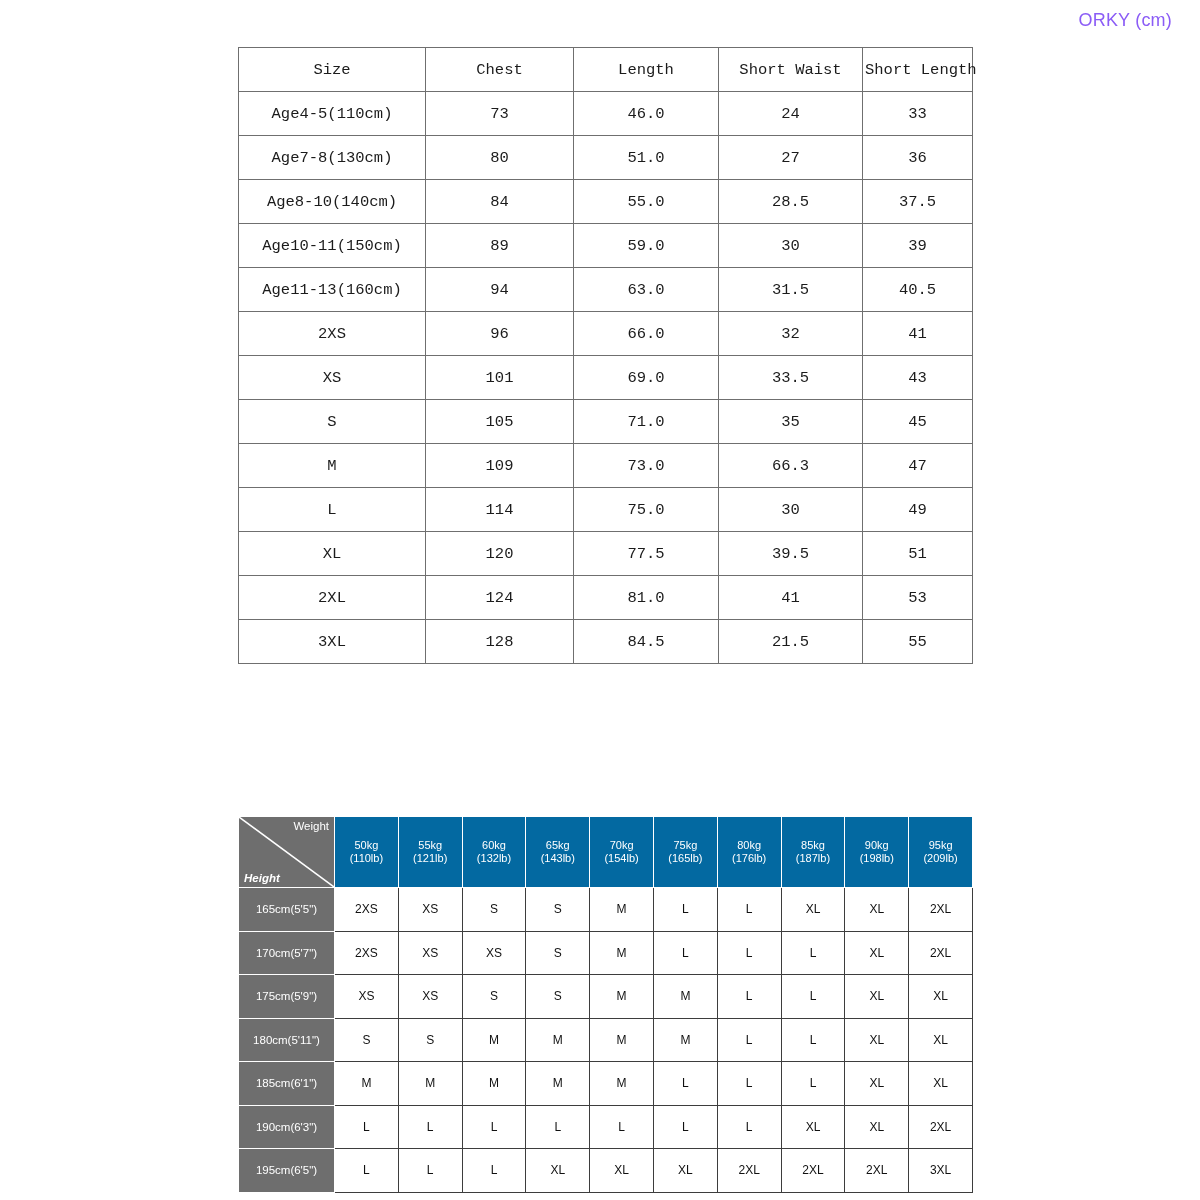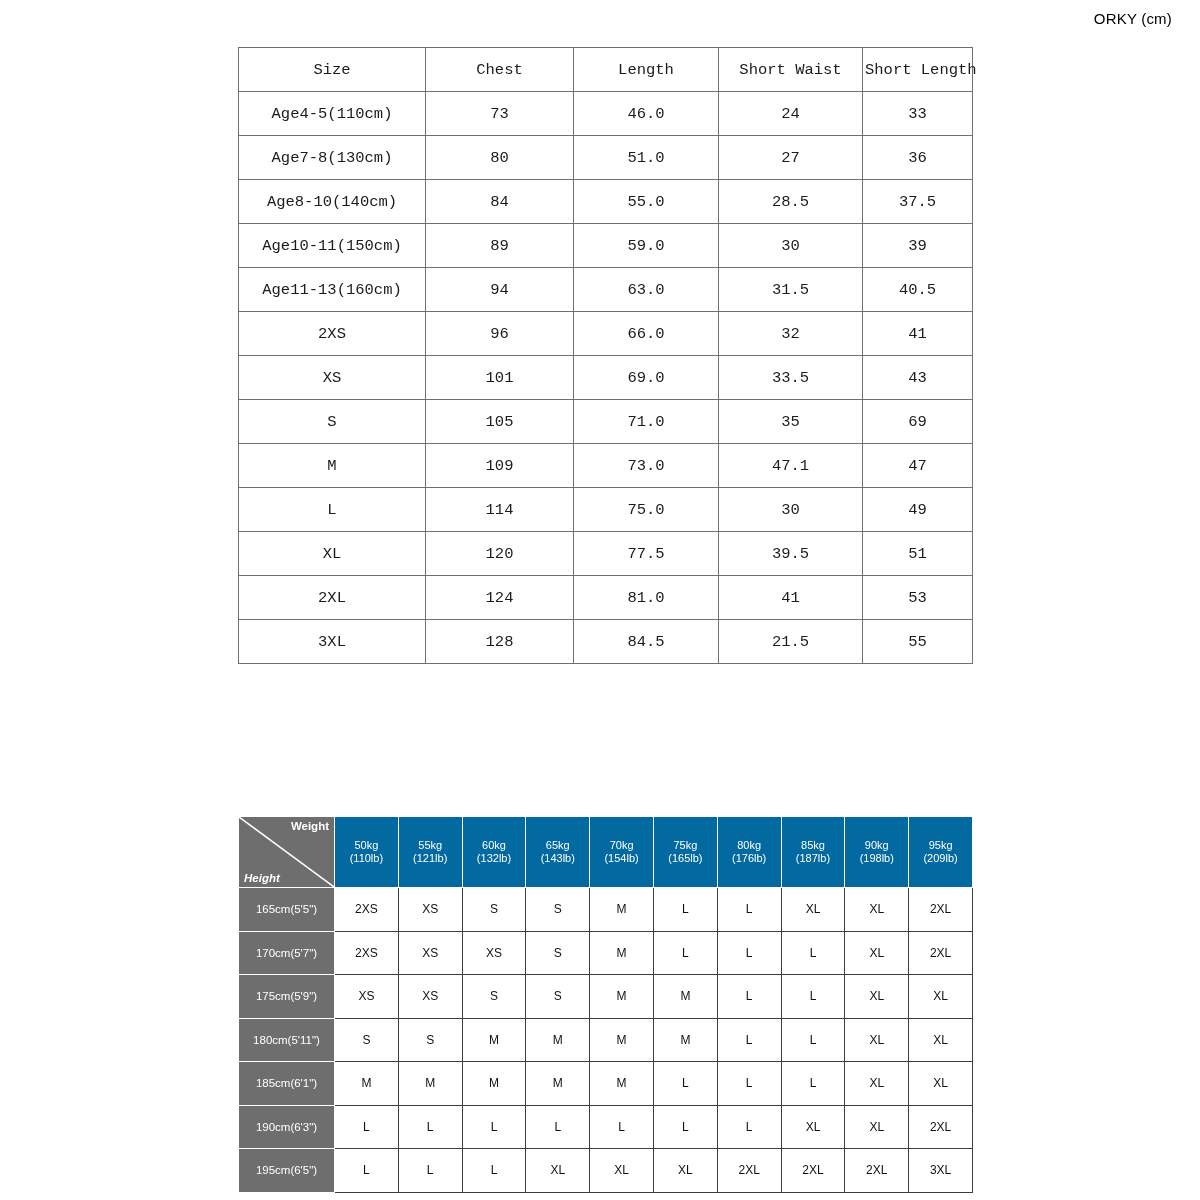--- a/index.html
+++ b/index.html
@@ -14,22 +14,22 @@
     color: #1b1b1b;
     position: relative;
     overflow: hidden;
   }
 
   
   #unit-label {
     position: absolute;
     top: 10px;
     right: 28px;
-    font-size: 15px;
-    color: #000000;
+    font-size: 18px;
+    color: #8b5cf6;
     letter-spacing: 0.2px;
     margin-left: 48px;
   }
 
   
   #size-table-wrap {
     position: absolute;
     left: 238px;
     top: 47px;
     width: 734px;
@@ -117,21 +117,21 @@
   .corner-inner .diag {
     position: absolute;
     left: 0; top: 0;
     width: 100%; height: 100%;
   }
   .corner-inner .wlabel {
     position: absolute;
     top: 3px;
     right: 5px;
     font-size: 11.5px;
-    font-weight: bold;
+    font-weight: normal;
     color: #ffffff;
   }
   .corner-inner .hlabel {
     position: absolute;
     bottom: 3px;
     left: 5px;
     font-size: 11.5px;
     font-weight: bold;
     color: #ffffff;
     font-style: italic;
@@ -210,27 +210,27 @@
           <td>101</td>
           <td>69.0</td>
           <td>33.5</td>
           <td>43</td>
         </tr>
         <tr>
           <td>S</td>
           <td>105</td>
           <td>71.0</td>
           <td>35</td>
-          <td>69</td>
+          <td>45</td>
         </tr>
         <tr>
           <td>M</td>
           <td>109</td>
           <td>73.0</td>
-          <td>47.1</td>
+          <td>66.3</td>
           <td>47</td>
         </tr>
         <tr>
           <td>L</td>
           <td>114</td>
           <td>75.0</td>
           <td>30</td>
           <td>49</td>
         </tr>
         <tr>

